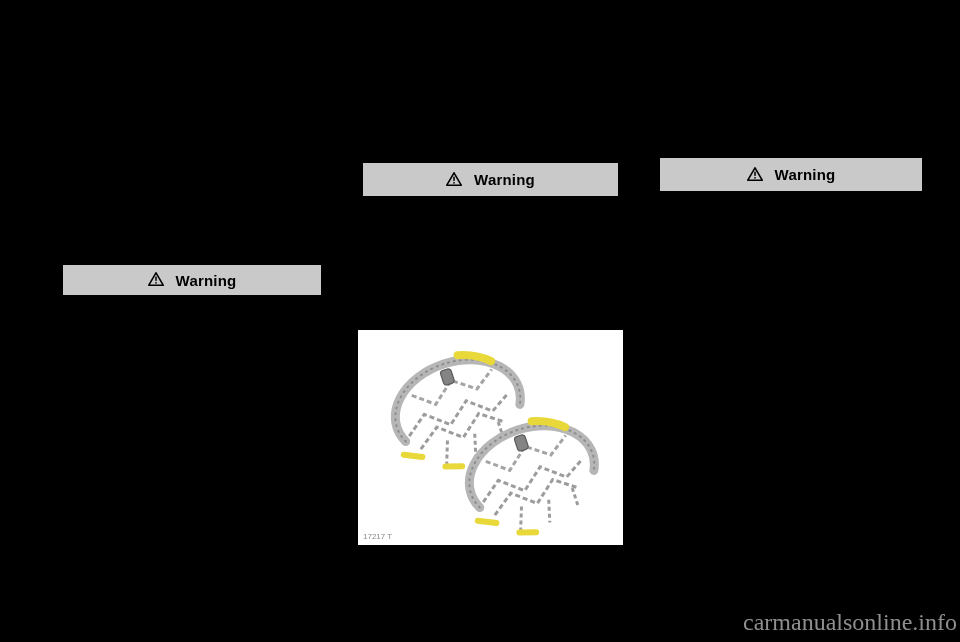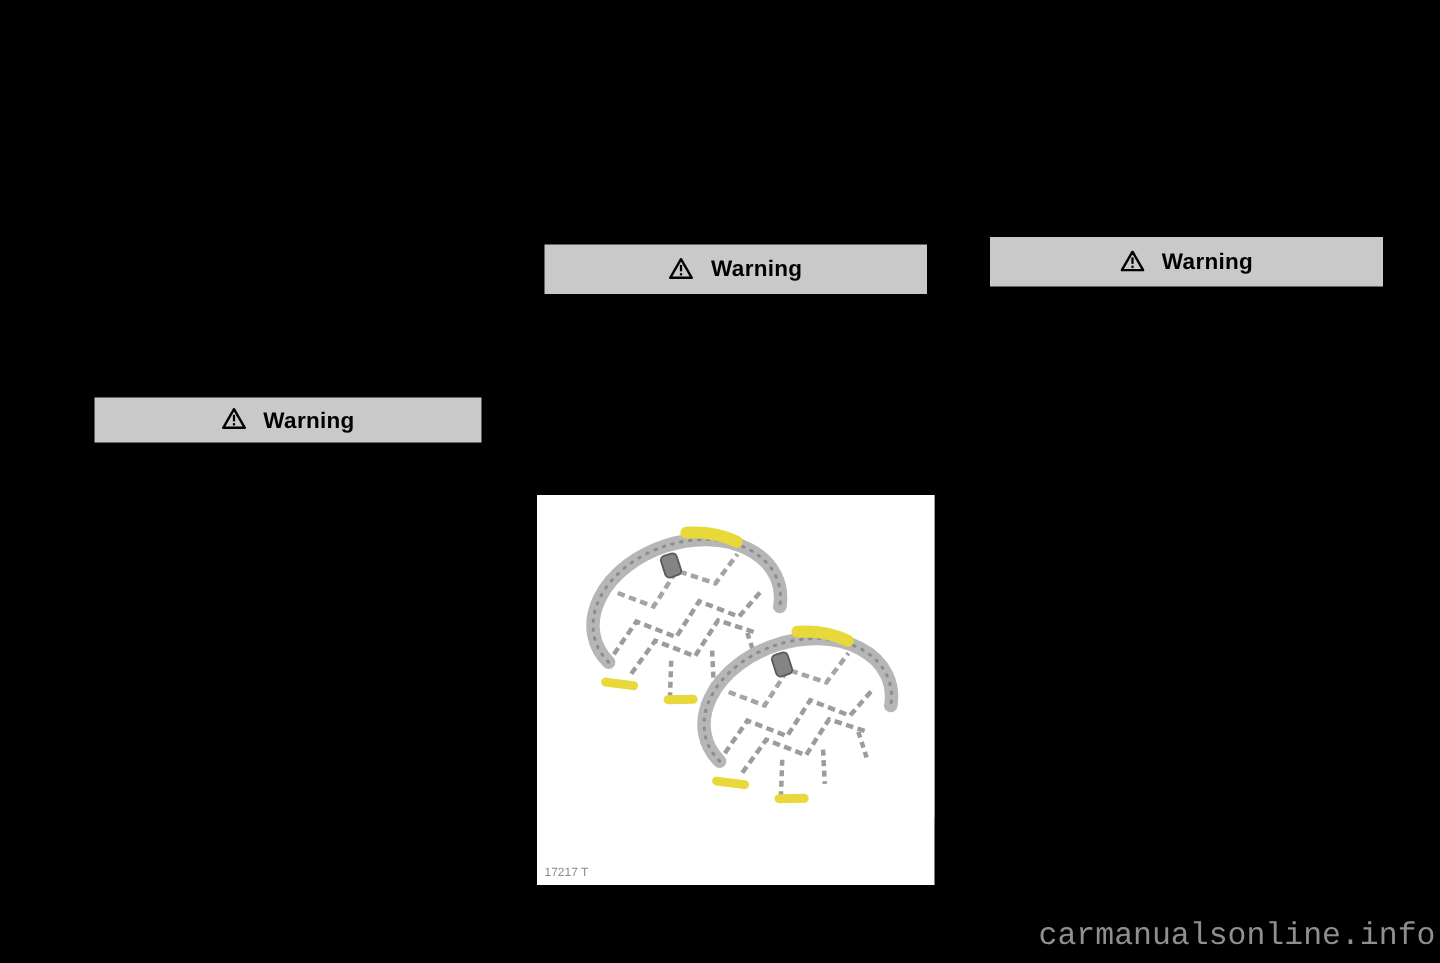--- a/index.html
+++ b/index.html
@@ -38,43 +38,43 @@
   }
   #warn-left   { left: 63px;  top: 265px; width: 258px; height: 30px; }
   #warn-mid    { left: 363px; top: 163px; width: 255px; height: 33px; }
   #warn-right  { left: 660px; top: 158px; width: 262px; height: 33px; }
 
   .figure {
     position: absolute;
     left: 358px;
     top: 330px;
     width: 265px;
-    height: 260px;
+    height: 215px;
     background: #ffffff;
   }
   .figure svg {
     display: block;
     width: 265px;
     height: 215px;
   }
   .figure-caption {
     position: absolute;
     left: 5px;
     bottom: 4px;
     font-size: 8px;
     color: #8a8a8a;
     font-family: "Liberation Sans", sans-serif;
   }
   .watermark {
     position: absolute;
     right: 3px;
     bottom: 6px;
-    font-size: 21px;
+    font-size: 24px;
     color: #8f8f8f;
-    font-family: Liberation Mono, monospace;
+    font-family: Liberation Serif, serif;
   }
 </style>
 </head>
 <body>
 
 <div class="page">
 
   <div class="warning-header" id="warn-left">
     <span class="tri-icon">
       <svg width="16" height="14" viewBox="0 0 16 14" aria-hidden="true">

